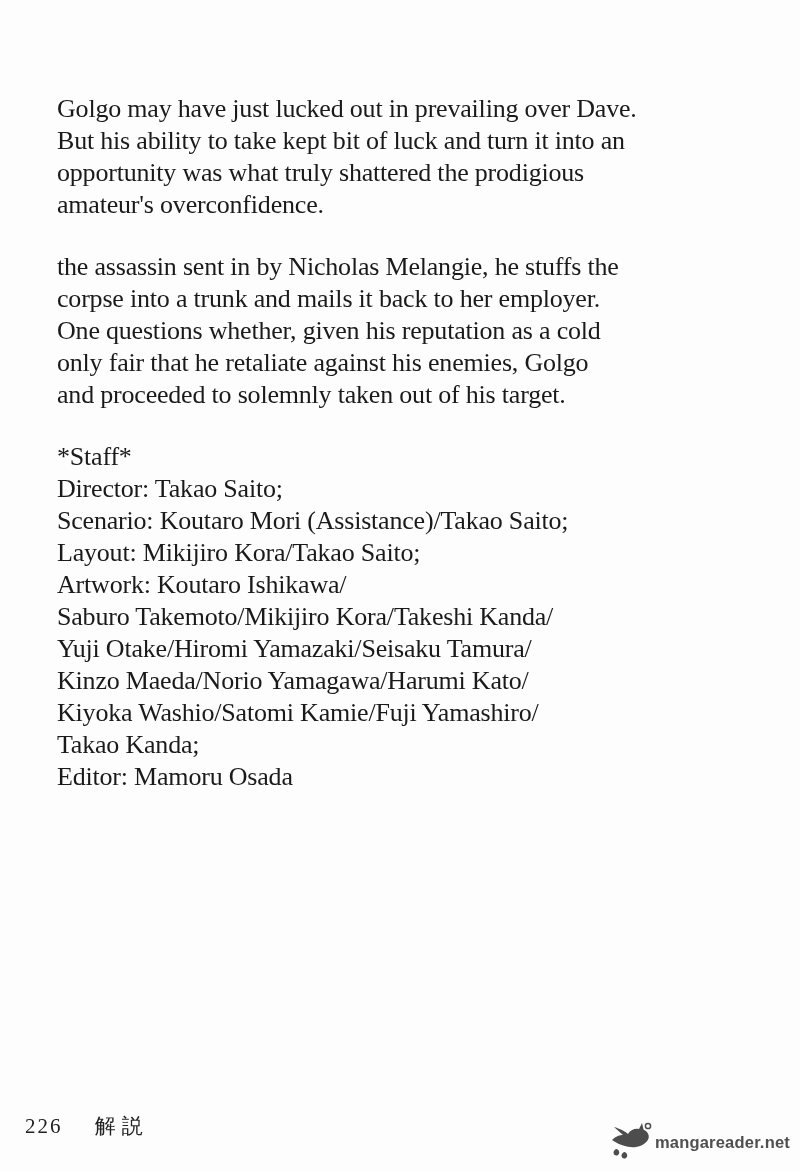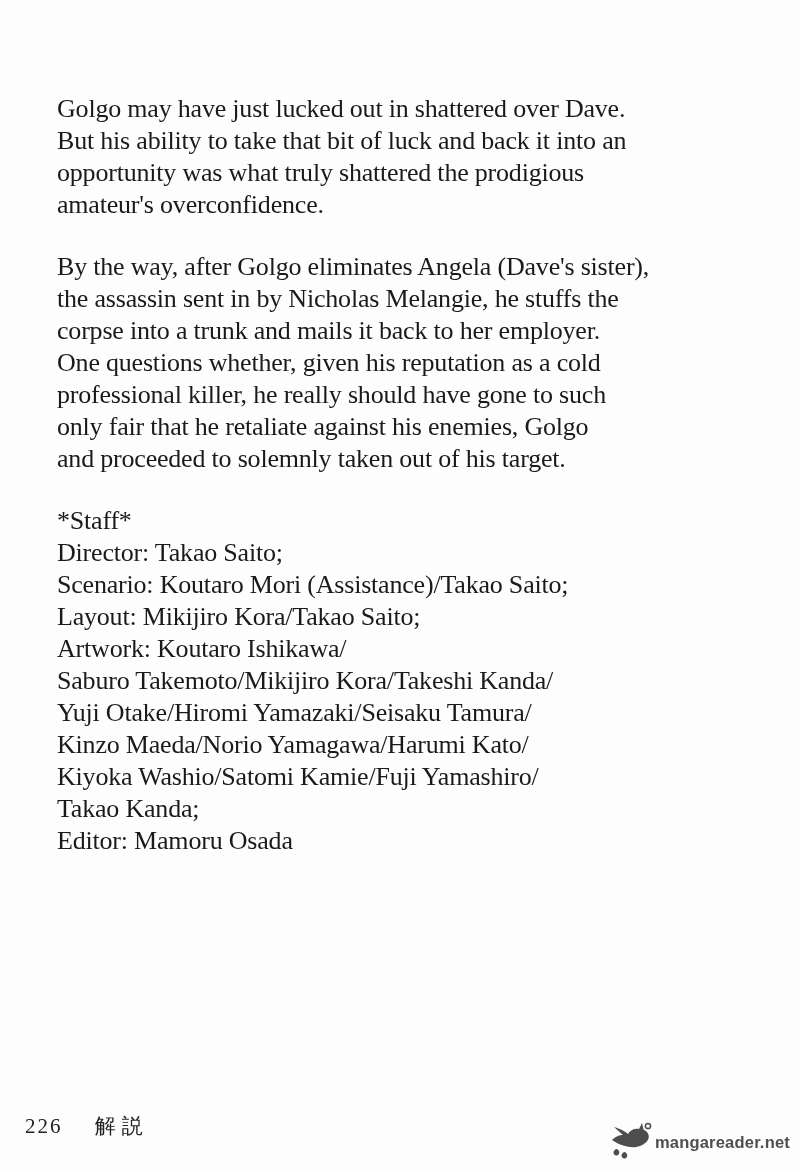--- a/index.html
+++ b/index.html
@@ -72,31 +72,29 @@
     margin-top: 2px;
   }
 </style>
 </head>
 <body>
 
 <div class="page">
 
   <main class="text-block">
     <div class="paragraph">
-        <div class="line">Golgo may have just lucked out in shattered over Dave.</div>
-        <div class="line">But his ability to take that bit of luck and back it into an</div>
+        <div class="line">Golgo may have just lucked out in prevailing over Dave.</div>
+        <div class="line">But his ability to take kept bit of luck and turn it into an</div>
         <div class="line">opportunity was what truly shattered the prodigious</div>
         <div class="line">amateur's overconfidence.</div>
       </div>
     <div class="paragraph">
-        <div class="line">By the way, after Golgo eliminates Angela (Dave's sister),</div>
         <div class="line">the assassin sent in by Nicholas Melangie, he stuffs the</div>
         <div class="line">corpse into a trunk and mails it back to her employer.</div>
         <div class="line">One questions whether, given his reputation as a cold</div>
-        <div class="line">professional killer, he really should have gone to such</div>
         <div class="line">only fair that he retaliate against his enemies, Golgo</div>
         <div class="line">and proceeded to solemnly taken out of his target.</div>
       </div>
     <div class="paragraph">
         <div class="line">*Staff*</div>
         <div class="line">Director: Takao Saito;</div>
         <div class="line">Scenario: Koutaro Mori (Assistance)/Takao Saito;</div>
         <div class="line">Layout: Mikijiro Kora/Takao Saito;</div>
         <div class="line">Artwork: Koutaro Ishikawa/</div>
         <div class="line">Saburo Takemoto/Mikijiro Kora/Takeshi Kanda/</div>

